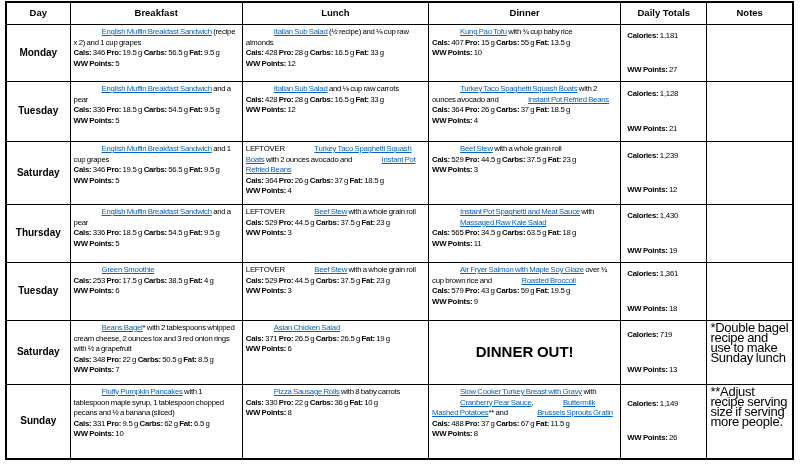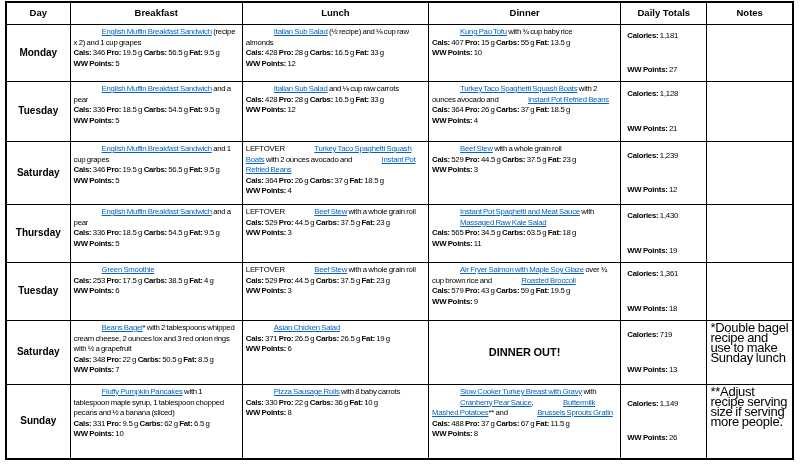--- a/index.html
+++ b/index.html
@@ -11,21 +11,21 @@
   th{font-size:9.5px;font-weight:bold;padding:4px 2px;height:13px;}
   td{font-size:7.8px;line-height:10.5px;padding:2px 3px;letter-spacing:-0.25px;word-spacing:-0.5px;}
   td.day{font-weight:bold;font-size:10px;text-align:center;vertical-align:middle;letter-spacing:0;}
   a{color:var(--link-color,#0563C1);text-decoration:underline;cursor:pointer;margin-left:28px;}
   .desc{margin:0;}
   .macros{margin-top:0;}
   b{font-weight:bold;}
   td.totals{vertical-align:middle;padding-left:6px;}
   .tot-line.ww{margin-top:24px;}
   td.dinner-out{vertical-align:middle;text-align:center;}
-  .dinner-out-text{font-weight:bold;font-size:11px;letter-spacing:0;}
+  .dinner-out-text{font-weight:bold;font-size:15px;letter-spacing:0;}
   td.notes{font-size:13px;line-height:10px;}
   tbody tr:nth-child(1){height:57px;}
   tbody tr:nth-child(2){height:60px;}
   tbody tr:nth-child(3){height:63px;}
   tbody tr:nth-child(4){height:58px;}
   tbody tr:nth-child(5){height:58px;}
   tbody tr:nth-child(6){height:64px;}
   tbody tr:nth-child(7){height:74px;}
 </style>
 </head>

